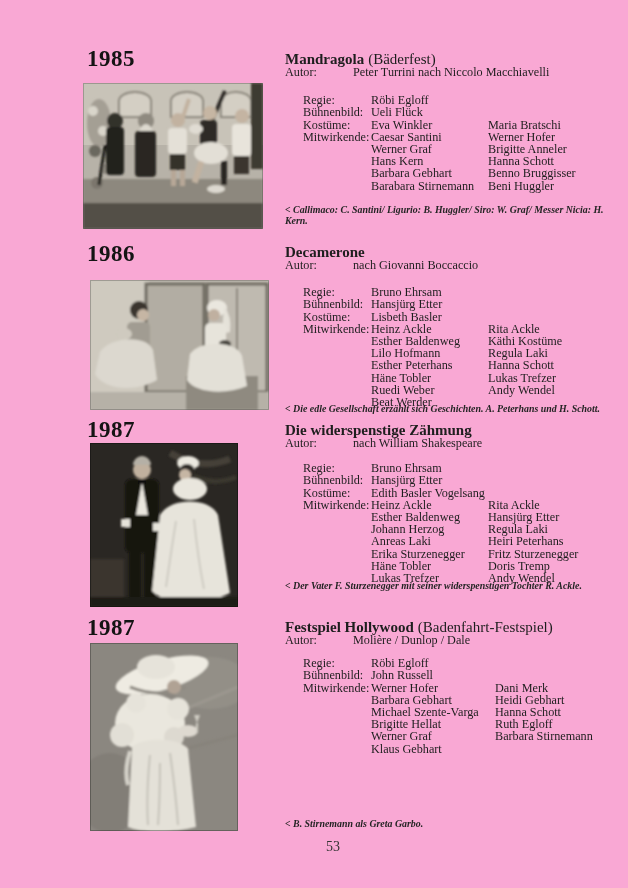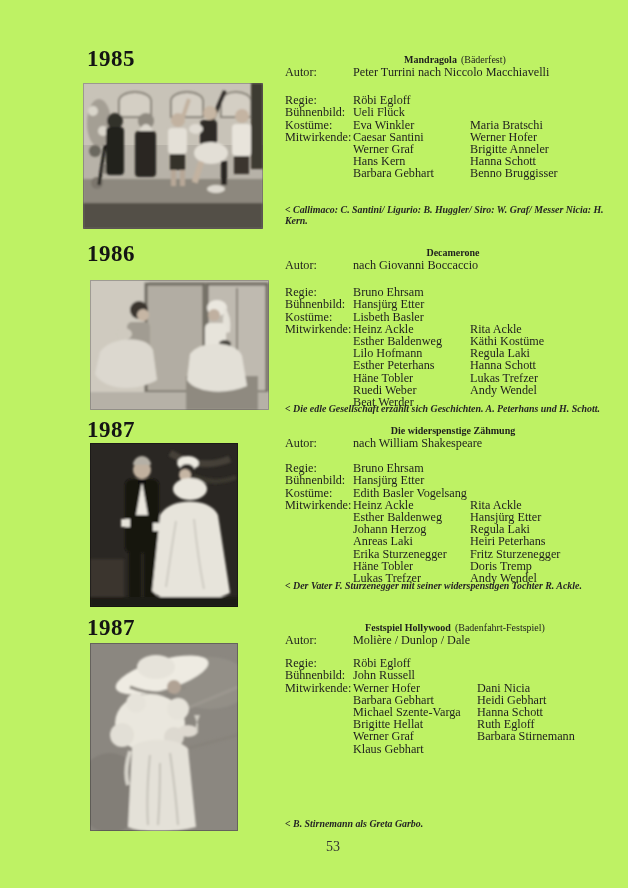--- a/index.html
+++ b/index.html
@@ -1,30 +1,30 @@
 <!DOCTYPE html>
 <html><head>
 <meta charset="utf-8">
 <style>
   html,body{margin:0;padding:0;background:#ffffff;}
-  .page{position:relative;width:628px;height:888px;background:#bef264;overflow:hidden;
+  .page{position:relative;width:628px;height:888px;background:#f9a8d4;overflow:hidden;
         font-family:"Liberation Serif","DejaVu Serif",serif;color:#1e1e1e;}
   .year{position:absolute;left:87px;font-size:23px;font-weight:bold;letter-spacing:.5px;color:#141414;}
   .photo{position:absolute;}
   .photo svg{display:block;}
   .sec{position:absolute;left:285px;width:340px;font-size:12.2px;line-height:12.2px;}
-  .titleline{font-size:10px;line-height:13px;white-space:nowrap;text-align:center;}
+  .titleline{font-size:15px;line-height:13px;white-space:nowrap;}
   .t{font-weight:bold;}
   .sub{margin-left:4px;}
   .autorline{display:grid;grid-template-columns:68px auto;white-space:nowrap;}
   .rows{margin-top:16px;}
   .sec2 .rows{margin-top:15px;}
   .sec3 .rows{margin-top:13px;}
   .sec4 .rows{margin-top:11px;}
-  .row{display:grid;grid-template-columns:68px 117px auto;white-space:nowrap;}
+  .row{display:grid;grid-template-columns:68px 117px auto;white-space:nowrap;margin-left:18px;}
   .sec4 .row{grid-template-columns:68px 124px auto;}
   .cap{position:absolute;left:285px;width:338px;font-size:9.9px;line-height:11.4px;
        font-style:italic;font-weight:600;color:#242424;}
   .pagenum{position:absolute;left:326px;top:839px;font-size:14px;color:#333;}
 </style>
 </head>
 <body>
 
 <div class="page">
 
@@ -230,20 +230,25 @@
         <div class="row">
           <span></span>
           <span>Hans Kern</span>
           <span>Hanna Schott</span>
         </div>
         <div class="row">
           <span></span>
           <span>Barbara Gebhart</span>
           <span>Benno Bruggisser</span>
         </div>
+        <div class="row">
+          <span></span>
+          <span>Barabara Stirnemann</span>
+          <span>Beni Huggler</span>
+        </div>
       </div>
   </div>
   <div class="cap" style="top:204px">&lt; Callimaco: C. Santini/ Ligurio: B. Huggler/ Siro: W. Graf/ Messer Nicia: H. Kern.</div>
 
   <div class="sec sec2" style="top:246px">
     <div class="titleline"><span class="t">Decamerone</span><span class="sub"></span></div>
     <div class="autorline">
         <span>Autor:</span>
         <span>nach Giovanni Boccaccio</span>
       </div>
@@ -379,21 +384,21 @@
           <span></span>
         </div>
         <div class="row">
           <span>Bühnenbild:</span>
           <span>John Russell</span>
           <span></span>
         </div>
         <div class="row">
           <span>Mitwirkende:</span>
           <span>Werner Hofer</span>
-          <span>Dani Nicia</span>
+          <span>Dani Merk</span>
         </div>
         <div class="row">
           <span></span>
           <span>Barbara Gebhart</span>
           <span>Heidi Gebhart</span>
         </div>
         <div class="row">
           <span></span>
           <span>Michael Szente-Varga</span>
           <span>Hanna Schott</span>

